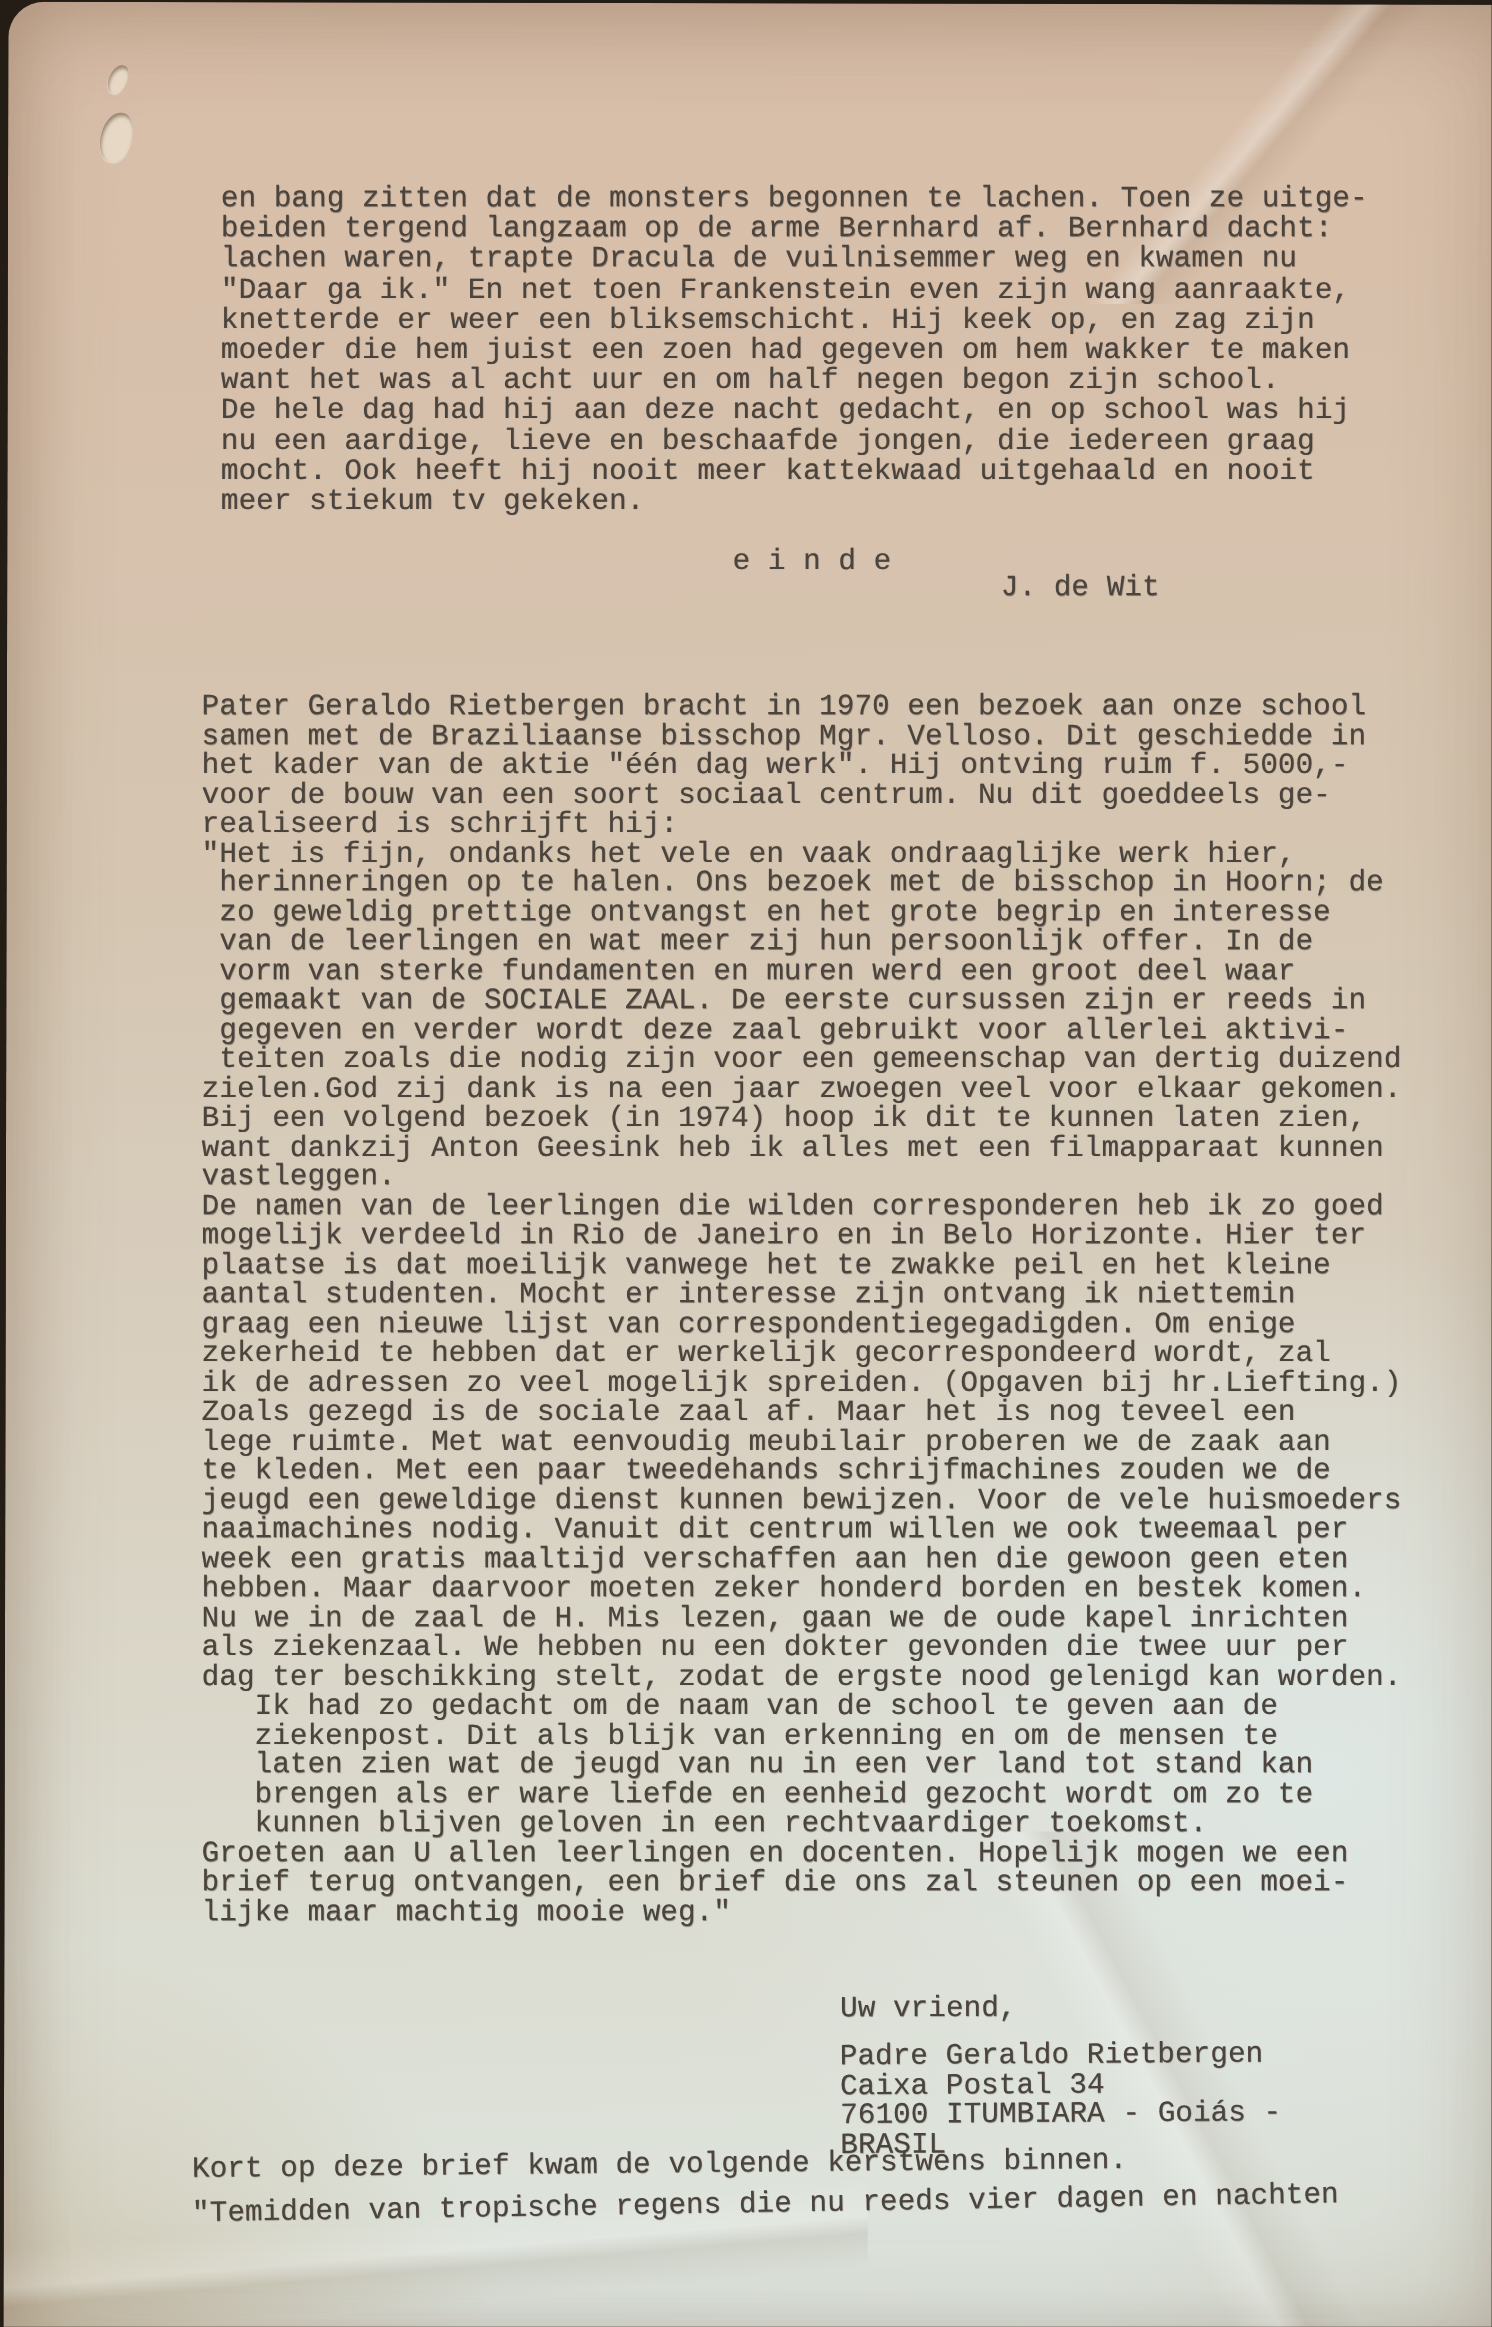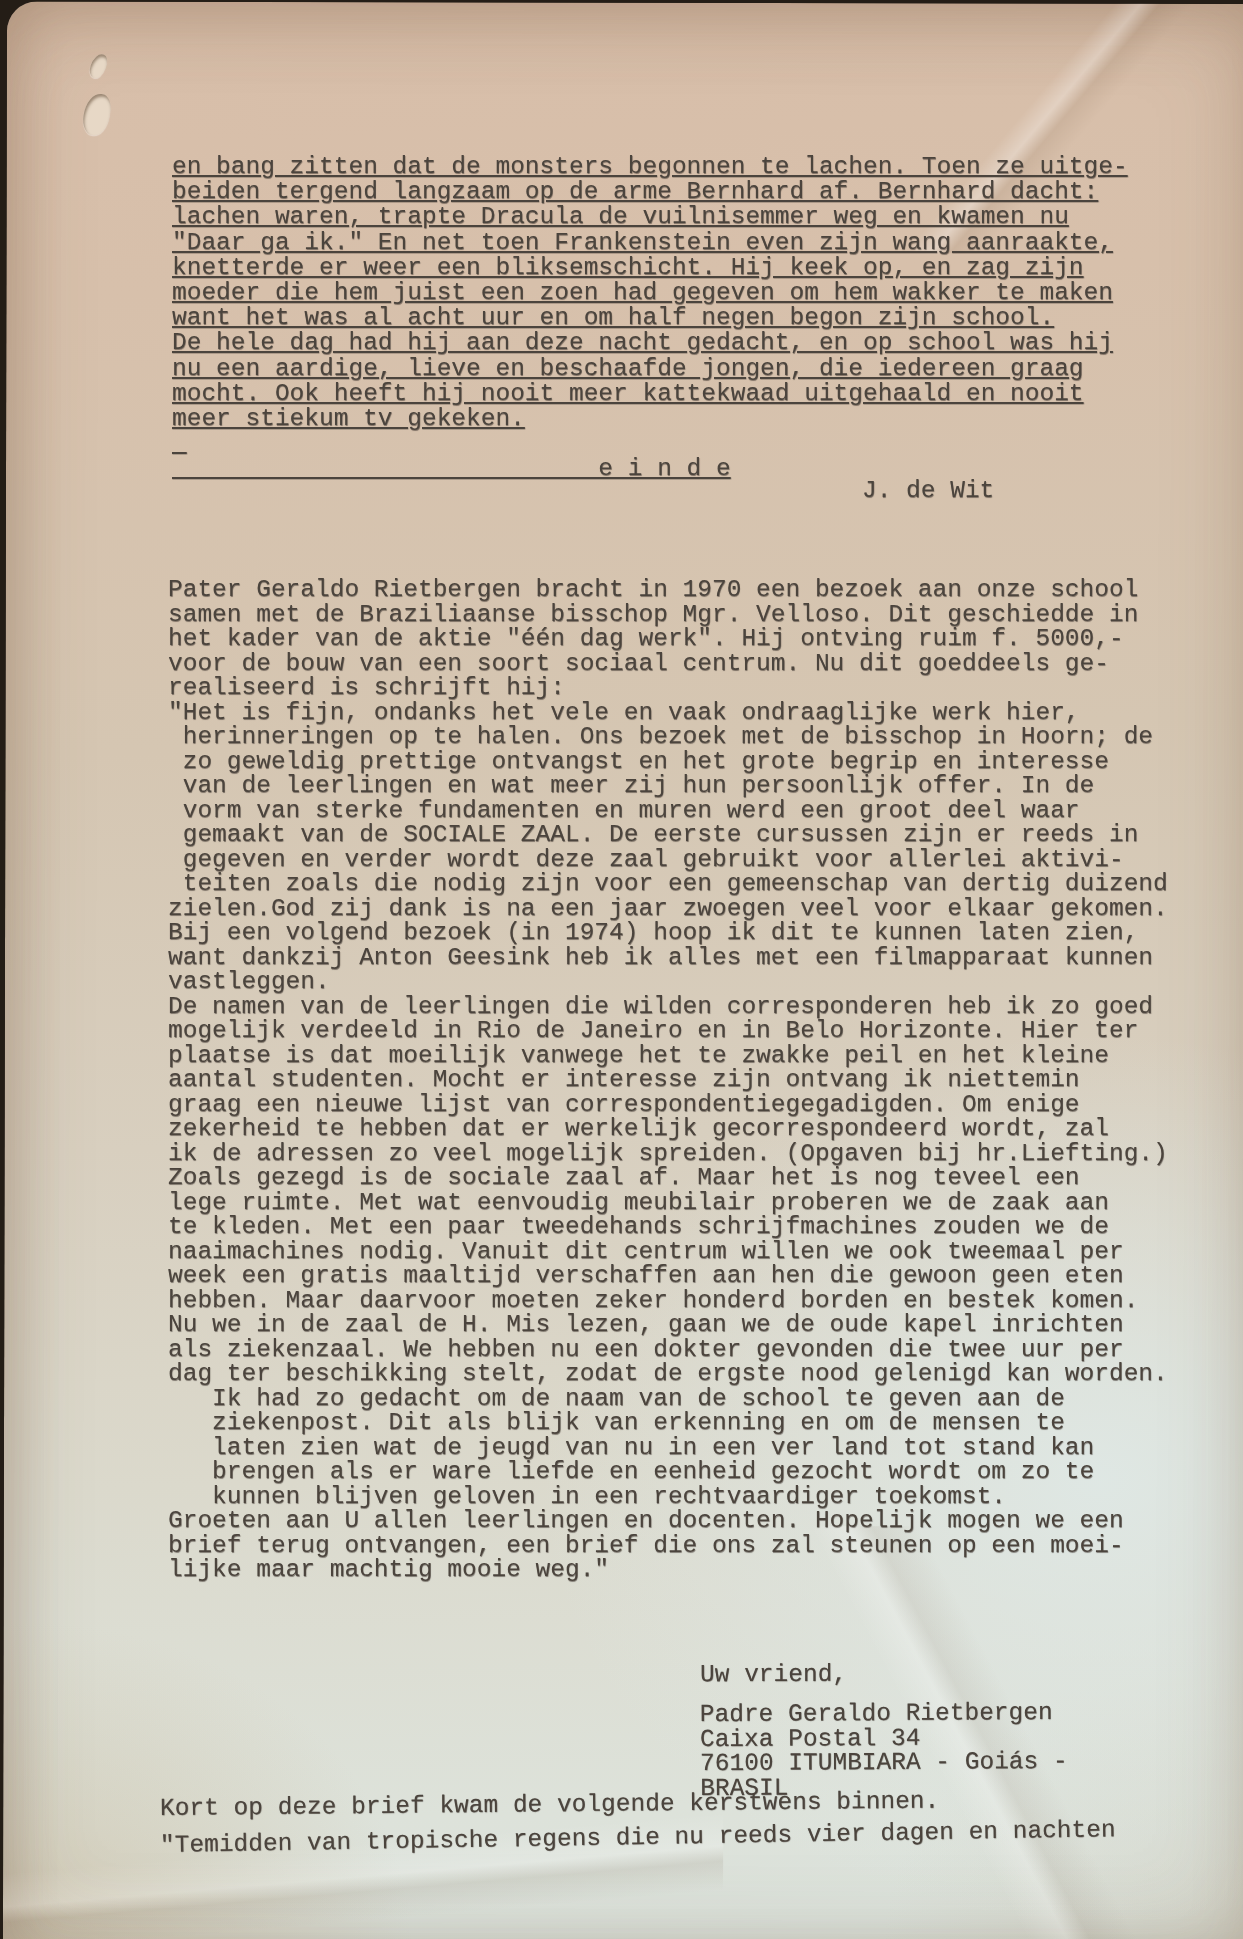--- a/index.html
+++ b/index.html
@@ -49,22 +49,22 @@
   .hole.h1{left:84px;top:52px;width:15px;height:25px;transform:rotate(18deg);}
   .hole.h2{left:77px;top:92px;width:26px;height:42px;transform:rotate(8deg);}
   .seg{
     position:absolute;
     color:#4b443d;
     font-size:24.5px;
     text-shadow:0.4px 0.5px 0.7px rgba(58,50,44,.55);
     letter-spacing:0;
   }
   .seg .tline{white-space:pre;min-height:1em;}
-  #seg-story   {left:172px;top:154px; line-height:25.2px;text-decoration:underline;}
-  #seg-author  {left:862px;top:478px; line-height:25.2px;}
+  #seg-story   {left:184px;top:154px; line-height:25.2px;}
+  #seg-author  {left:834px;top:478px; line-height:25.2px;}
   #seg-letter  {left:168px;top:578px; line-height:24.35px;}
   #seg-closing {left:700px;top:1663px;line-height:24.4px;transform:rotate(-0.2deg);text-align:right;}
   #seg-address {left:700px;top:1702px;line-height:24.4px;transform:rotate(-0.35deg);}
   #seg-note    {left:160px;top:1796px;line-height:25px;transform:rotate(-0.55deg);transform-origin:left center;}
   #seg-next    {left:160px;top:1833px;line-height:25px;transform:rotate(-0.95deg);transform-origin:left center;}
 </style>
 </head>
 <body>
 
 <div class="paper">
@@ -116,20 +116,21 @@
     <div class="tline">De namen van de leerlingen die wilden corresponderen heb ik zo goed</div>
     <div class="tline">mogelijk verdeeld in Rio de Janeiro en in Belo Horizonte. Hier ter</div>
     <div class="tline">plaatse is dat moeilijk vanwege het te zwakke peil en het kleine</div>
     <div class="tline">aantal studenten. Mocht er interesse zijn ontvang ik niettemin</div>
     <div class="tline">graag een nieuwe lijst van correspondentiegegadigden. Om enige</div>
     <div class="tline">zekerheid te hebben dat er werkelijk gecorrespondeerd wordt, zal</div>
     <div class="tline">ik de adressen zo veel mogelijk spreiden. (Opgaven bij hr.Liefting.)</div>
     <div class="tline">Zoals gezegd is de sociale zaal af. Maar het is nog teveel een</div>
     <div class="tline">lege ruimte. Met wat eenvoudig meubilair proberen we de zaak aan</div>
     <div class="tline">te kleden. Met een paar tweedehands schrijfmachines zouden we de</div>
+    <div class="tline">jeugd een geweldige dienst kunnen bewijzen. Voor de vele huismoeders</div>
     <div class="tline">naaimachines nodig. Vanuit dit centrum willen we ook tweemaal per</div>
     <div class="tline">week een gratis maaltijd verschaffen aan hen die gewoon geen eten</div>
     <div class="tline">hebben. Maar daarvoor moeten zeker honderd borden en bestek komen.</div>
     <div class="tline">Nu we in de zaal de H. Mis lezen, gaan we de oude kapel inrichten</div>
     <div class="tline">als ziekenzaal. We hebben nu een dokter gevonden die twee uur per</div>
     <div class="tline">dag ter beschikking stelt, zodat de ergste nood gelenigd kan worden.</div>
     <div class="tline">   Ik had zo gedacht om de naam van de school te geven aan de</div>
     <div class="tline">   ziekenpost. Dit als blijk van erkenning en om de mensen te</div>
     <div class="tline">   laten zien wat de jeugd van nu in een ver land tot stand kan</div>
     <div class="tline">   brengen als er ware liefde en eenheid gezocht wordt om zo te</div>

